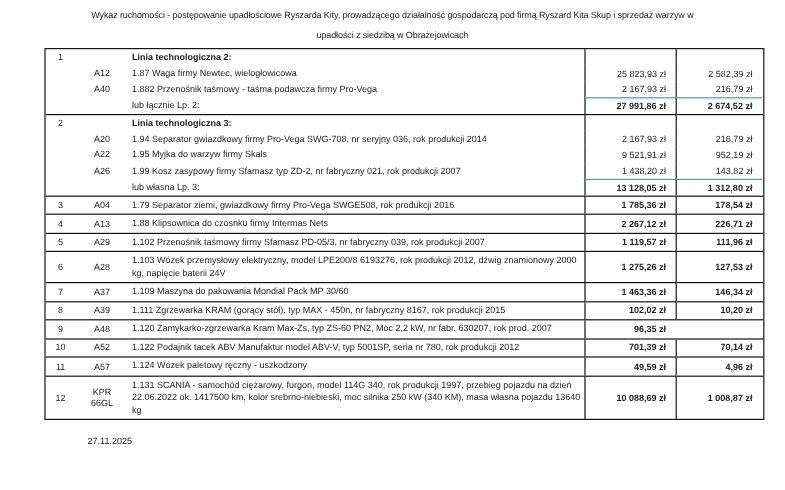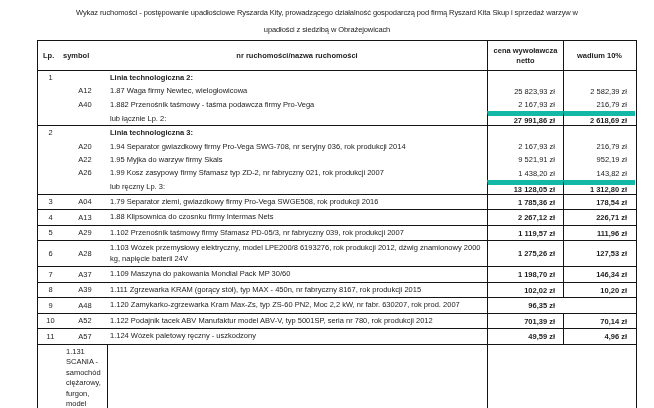--- a/index.html
+++ b/index.html
@@ -25,40 +25,33 @@
   .c { min-width: 0; }
   .c-lp, .c-sym { display: flex; align-items: center; justify-content: center; text-align: center; white-space: pre-line; line-height: 9.5px; }
   .c-desc { padding: 2px 3px; line-height: 10.5px; align-self: center; }
   .g-line .c-desc { padding: 0 3px; line-height: 13.4px; }
   .c-price, .c-dep { display: flex; align-items: center; justify-content: flex-end; padding-right: 8px; border-left: 1px solid #141414; }
 
   .s-line { min-height: 14.5px; }
   .g-line { min-height: 13.4px; }
 
   .b { font-weight: bold; }
-  .tl { border-top: 5px solid #14b8a6; }
+  .tl { border-top: 1px solid #14b8a6; }
 
   .footer-date { margin: 13px 0 0 73px; font-size: 7.5px; color: #222; }
 </style>
 </head>
 <body>
 
 <div class="title-block">
   <span class="title-line">Wykaz ruchomości - postępowanie upadłościowe Ryszarda Kity, prowadzącego działalność gospodarczą pod firmą Ryszard Kita Skup i sprzedaż warzyw w</span>
   <span class="title-line">upadłości z siedzibą w Obrażejowicach</span>
 </div>
 
 <div class="doc-table">
-  <div class="t-head">
-    <div class="hc h-lp">Lp.</div>
-    <div class="hc h-sym">symbol</div>
-    <div class="hc h-name">nr ruchomości/nazwa ruchomości</div>
-    <div class="hc h-price">cena wywoławcza netto</div>
-    <div class="hc h-dep">wadium 10%</div>
-  </div>
   <div id="rows">
       <div class="t-group">
         <div class="t-line g-line">
           <div class="c c-lp">1</div>
           <div class="c c-sym"></div>
           <div class="c c-desc b">Linia technologiczna 2:</div>
           <div class="c c-price"></div>
           <div class="c c-dep"></div>
         </div>
         <div class="t-line g-line">
@@ -73,21 +66,21 @@
           <div class="c c-sym">A40</div>
           <div class="c c-desc">1.882 Przenośnik taśmowy - taśma podawcza firmy Pro-Vega</div>
           <div class="c c-price">2 167,93 zł</div>
           <div class="c c-dep">216,79 zł</div>
         </div>
         <div class="t-line g-line">
           <div class="c c-lp"></div>
           <div class="c c-sym"></div>
           <div class="c c-desc">lub łącznie Lp. 2:</div>
           <div class="c c-price b tl">27 991,86 zł</div>
-          <div class="c c-dep b tl">2 618,69 zł</div>
+          <div class="c c-dep b tl">2 674,52 zł</div>
         </div>
       </div>
       <div class="t-group">
         <div class="t-line g-line">
           <div class="c c-lp">2</div>
           <div class="c c-sym"></div>
           <div class="c c-desc b">Linia technologiczna 3:</div>
           <div class="c c-price"></div>
           <div class="c c-dep"></div>
         </div>
@@ -108,21 +101,21 @@
         <div class="t-line g-line">
           <div class="c c-lp"></div>
           <div class="c c-sym">A26</div>
           <div class="c c-desc">1.99 Kosz zasypowy firmy Sfamasz typ ZD-2, nr fabryczny 021, rok produkcji 2007</div>
           <div class="c c-price">1 438,20 zł</div>
           <div class="c c-dep">143,82 zł</div>
         </div>
         <div class="t-line g-line">
           <div class="c c-lp"></div>
           <div class="c c-sym"></div>
-          <div class="c c-desc">lub ręczny Lp. 3:</div>
+          <div class="c c-desc">lub własna Lp. 3:</div>
           <div class="c c-price b tl">13 128,05 zł</div>
           <div class="c c-dep b tl">1 312,80 zł</div>
         </div>
       </div>
       <div class="t-row">
         <div class="t-line s-line">
           <div class="c c-lp">3</div>
           <div class="c c-sym">A04</div>
           <div class="c c-desc">1.79 Separator ziemi, gwiazdkowy firmy Pro-Vega SWGE508, rok produkcji 2016</div>
           <div class="c c-price b">1 785,36 zł</div>
@@ -154,21 +147,21 @@
           <div class="c c-desc">1.103 Wózek przemysłowy elektryczny, model LPE200/8 6193276, rok produkcji 2012, dźwig znamionowy 2000 kg, napięcie baterii 24V</div>
           <div class="c c-price b">1 275,26 zł</div>
           <div class="c c-dep b">127,53 zł</div>
         </div>
       </div>
       <div class="t-row">
         <div class="t-line s-line">
           <div class="c c-lp">7</div>
           <div class="c c-sym">A37</div>
           <div class="c c-desc">1.109 Maszyna do pakowania Mondial Pack MP 30/60</div>
-          <div class="c c-price b">1 198,70 zł</div>
+          <div class="c c-price b">1 463,36 zł</div>
           <div class="c c-dep b">146,34 zł</div>
         </div>
       </div>
       <div class="t-row">
         <div class="t-line s-line">
           <div class="c c-lp">8</div>
           <div class="c c-sym">A39</div>
           <div class="c c-desc">1.111 Zgrzewarka KRAM (gorący stół), typ MAX - 450n, nr fabryczny 8167, rok produkcji 2015</div>
           <div class="c c-price b">102,02 zł</div>
           <div class="c c-dep b">10,20 zł</div>
@@ -196,20 +189,22 @@
           <div class="c c-lp">11</div>
           <div class="c c-sym">A57</div>
           <div class="c c-desc">1.124 Wózek paletowy ręczny - uszkodzony</div>
           <div class="c c-price b">49,59 zł</div>
           <div class="c c-dep b">4,96 zł</div>
         </div>
       </div>
       <div class="t-row">
         <div class="t-line s-line">
           <div class="c c-lp">12</div>
+          <div class="c c-sym">KPR
+66GL</div>
           <div class="c c-desc">1.131 SCANIA - samochód ciężarowy, furgon, model 114G 340, rok produkcji 1997, przebieg pojazdu na dzień 22.06.2022  ok. 1417500 km, kolor srebrno-niebieski, moc silnika 250 kW (340 KM), masa własna pojazdu 13640 kg</div>
           <div class="c c-price b">10 088,69 zł</div>
           <div class="c c-dep b">1 008,87 zł</div>
         </div>
       </div>
     </div>
 </div>
 
 <div class="footer-date">27.11.2025</div>
 

